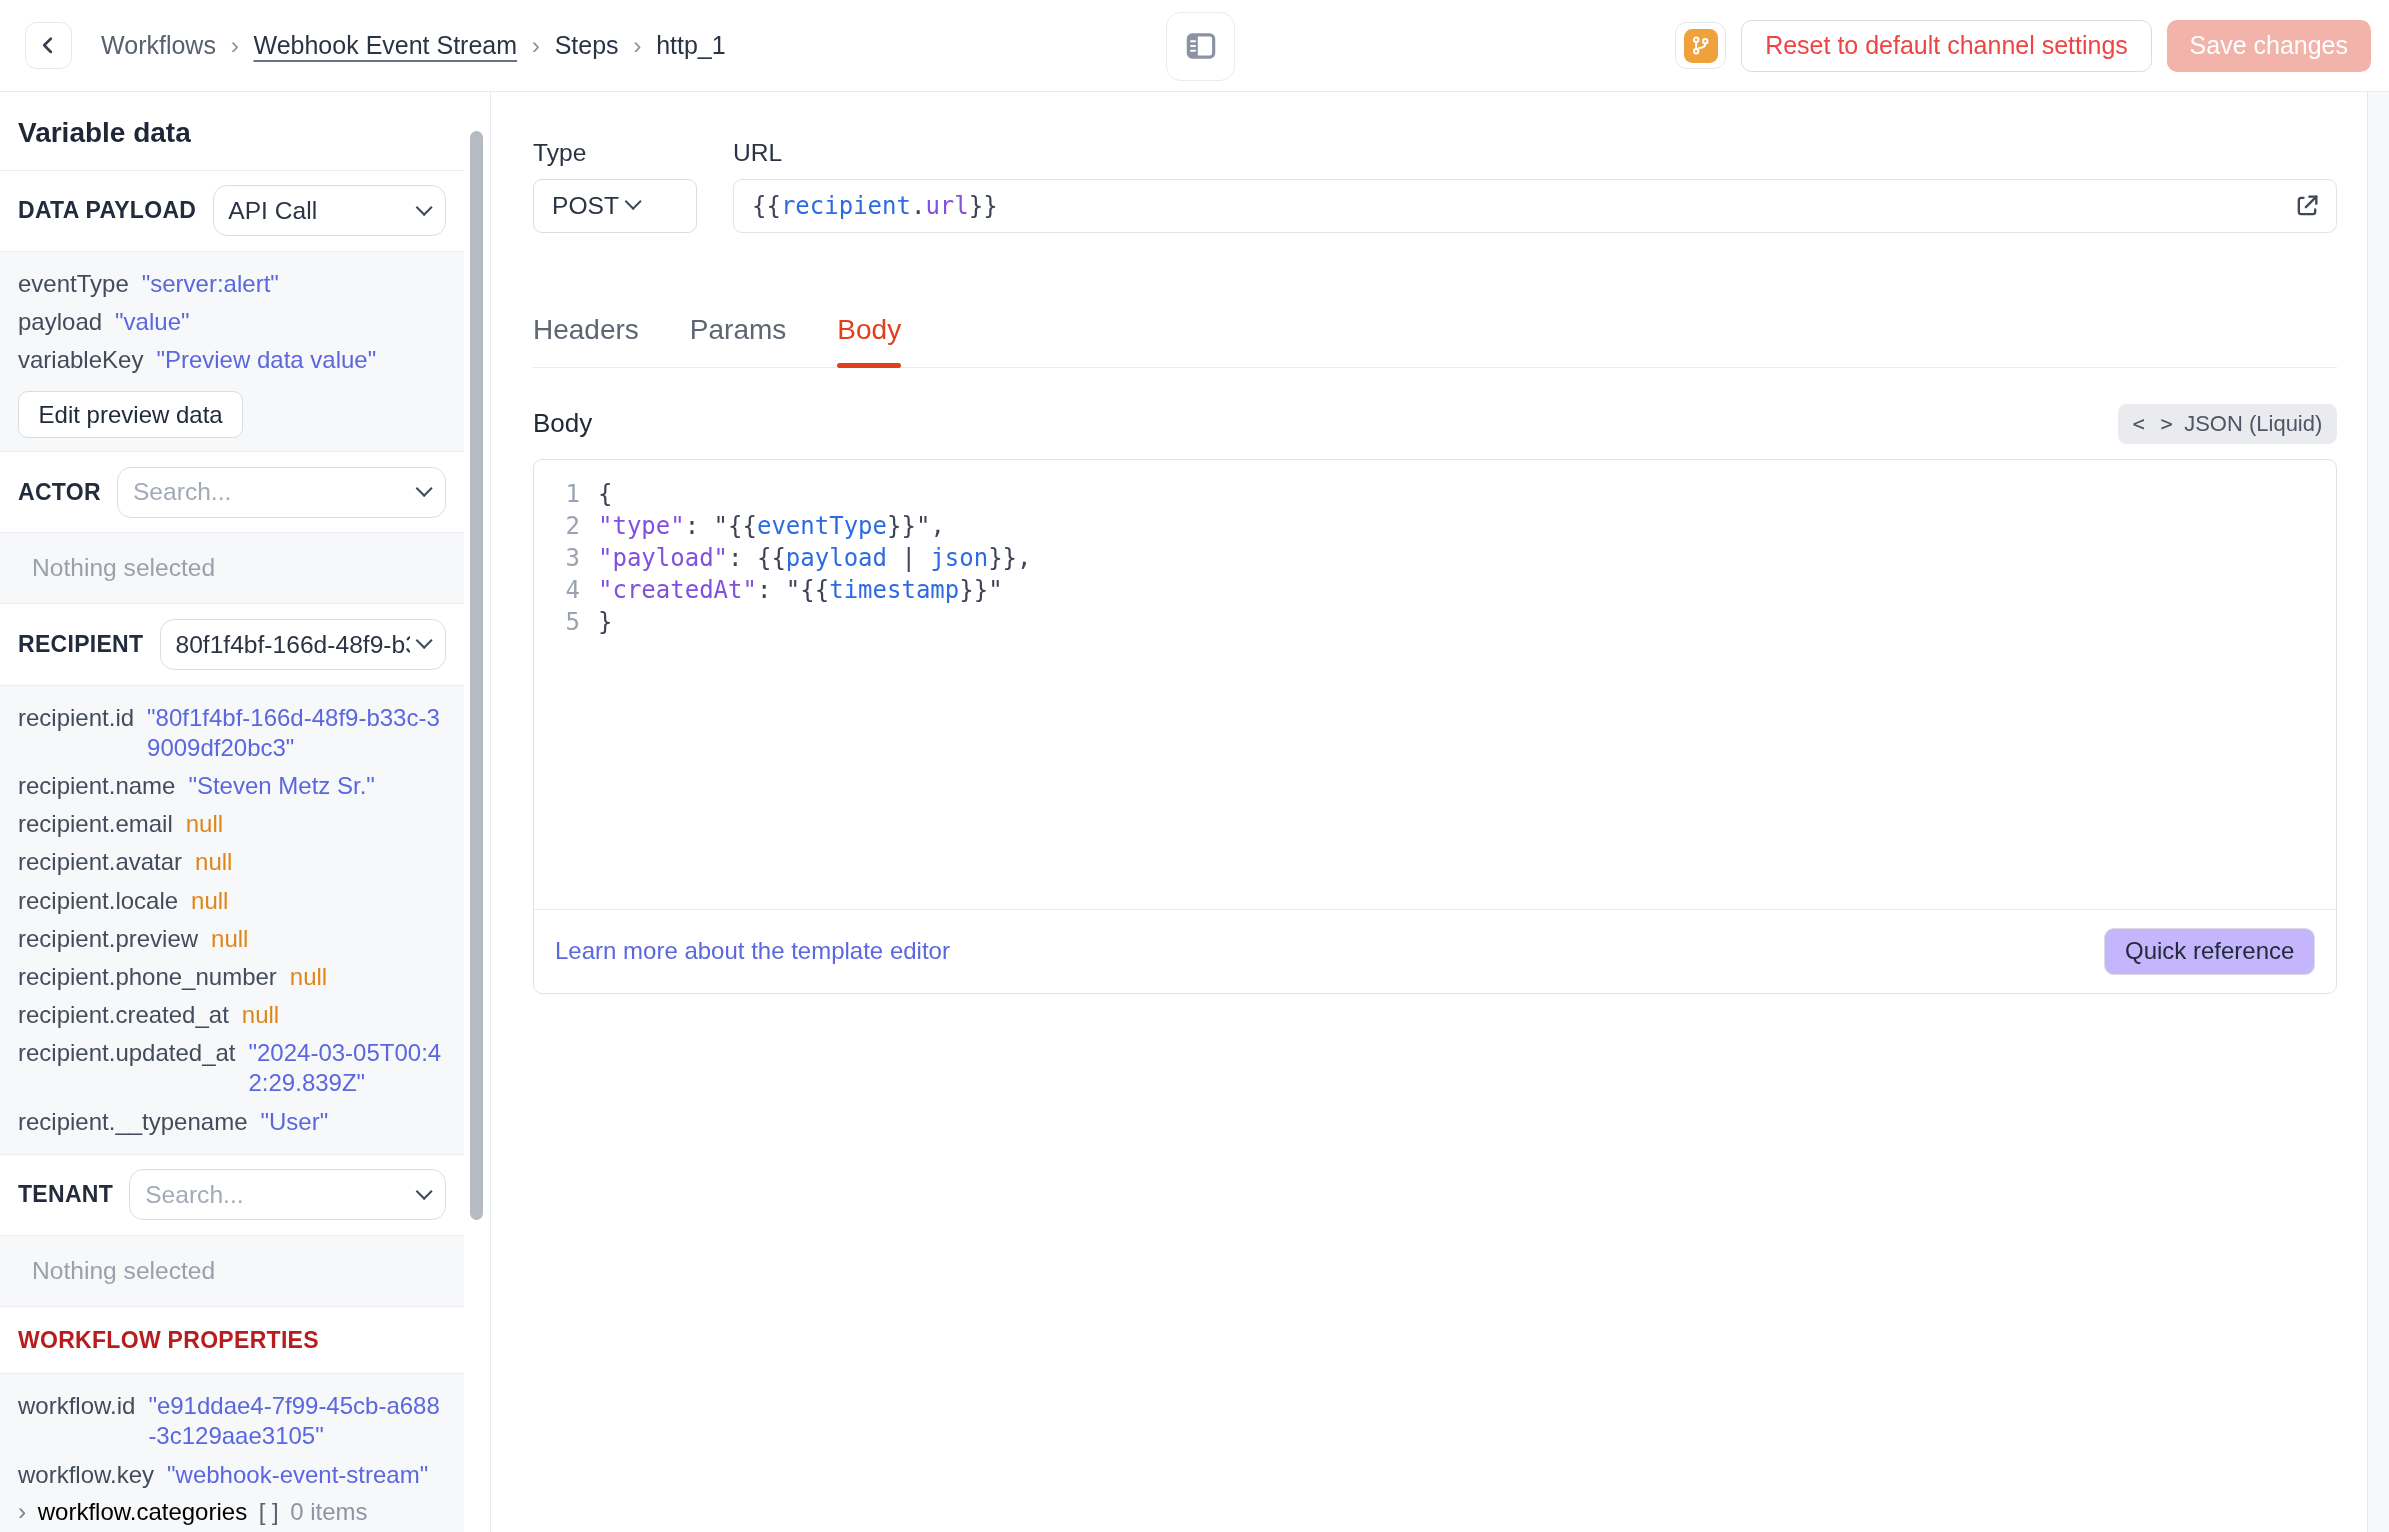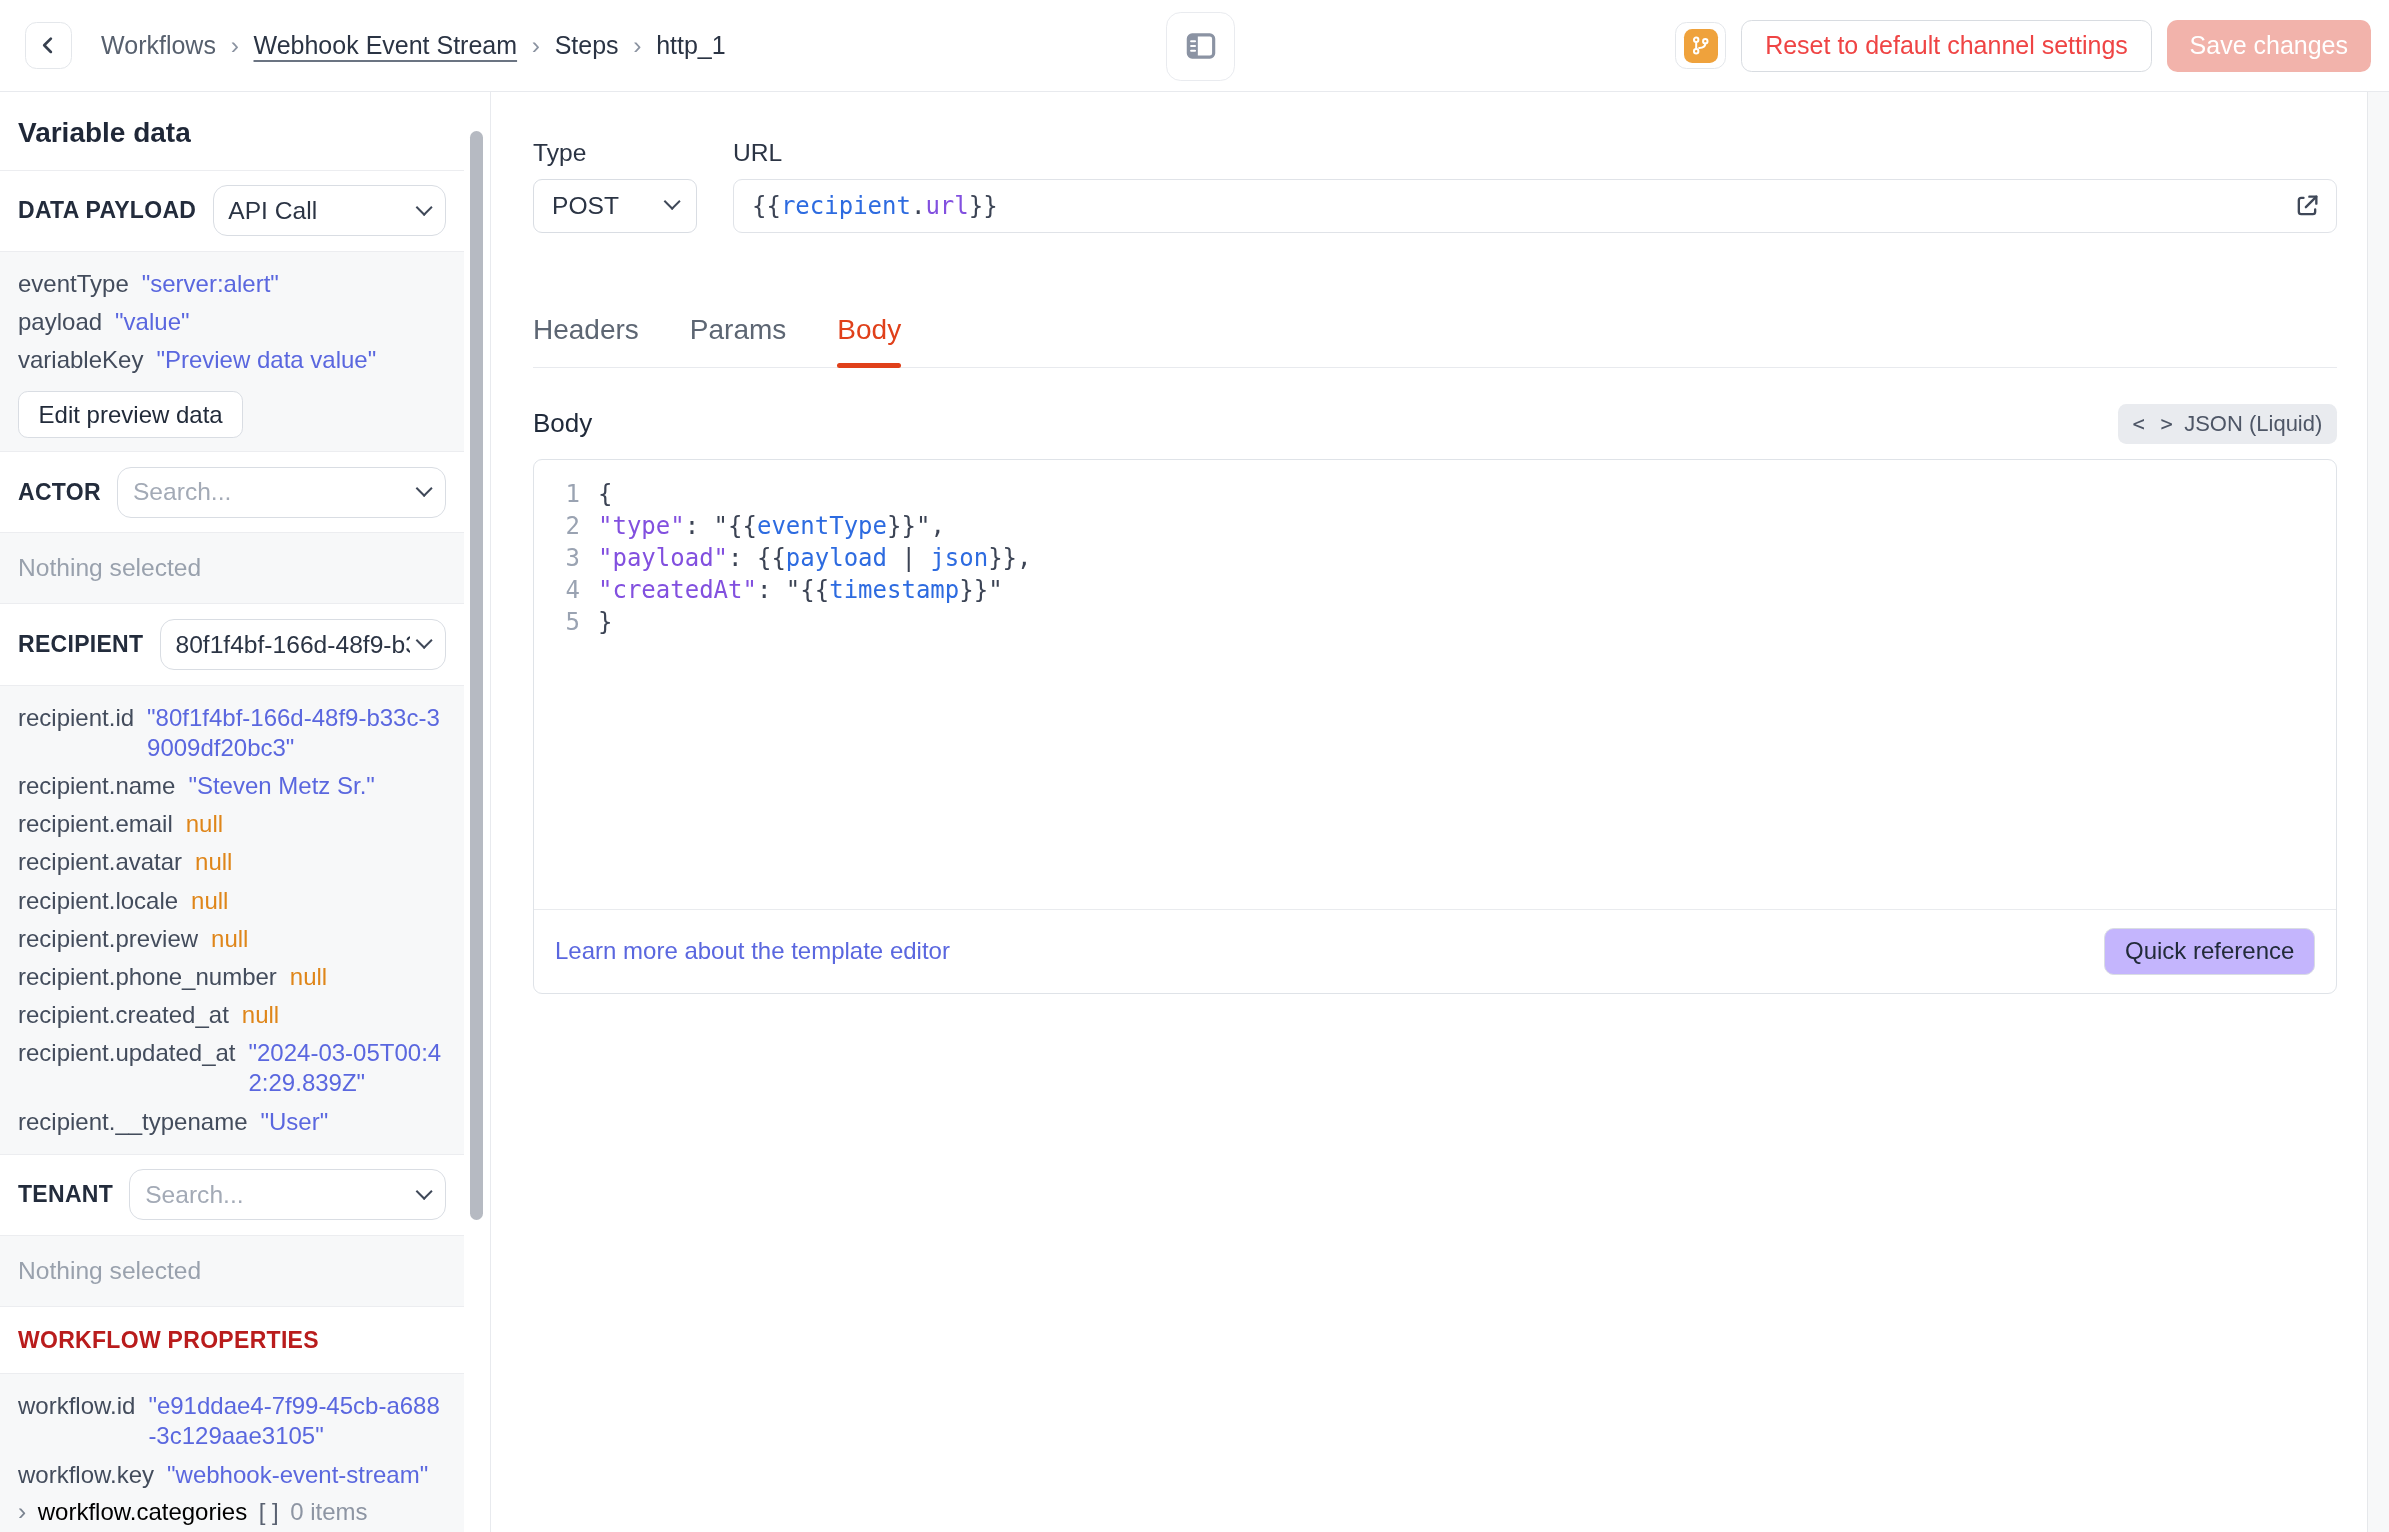--- a/index.html
+++ b/index.html
@@ -43,21 +43,21 @@
   .sb-label { font-size:23px; font-weight:600; color:#232C3C; letter-spacing:0.3px; flex:0 0 auto; }
   .select { flex:1; height:51px; border:1.6px solid #D9DDE3; border-radius:14px; background:#fff;
     display:flex; align-items:center; padding:0 14.7px; font-size:24.6px; color:#2B3444;
     cursor:pointer; min-width:0; }
   .select .sel-text { flex:1; overflow:hidden; white-space:nowrap; }
   .select .sel-text.placeholder { color:#A3AAB6; }
   .chev { width:12.3px; height:12.3px; border-right:2.5px solid #3F4858; border-bottom:2.5px solid #3F4858;
     transform:rotate(45deg) translate(-2.5px,-2.5px); flex:0 0 auto; margin-left:8.2px; }
   .sb-block { background:#F7F8F9; border-top:1.6px solid #ECEDF0; border-bottom:1.6px solid #ECEDF0;
     padding:13px 18px; }
-  .sb-block.empty { color:#99A1AD; font-size:24.6px; padding:21px 18px; }
+  .sb-block.empty { color:#99A1AD; font-size:24.6px; padding:21px 32px; }
   .kv-row { display:flex; gap:13px; padding:4.1px 0; font-size:24px; line-height:30px; }
   .kv-key { color:#434C5C; flex:0 0 auto; }
   .kv-val { flex:1; min-width:0; word-break:break-all; }
   .kv-val.string { color:#5A67DF; }
   .kv-val.null { color:#DF861A; }
   .edit-btn { margin-top:11.5px; height:47px; padding:0 19.6px; background:#fff; font-weight:500;
     border:1.6px solid #D9DDE3; border-radius:9.8px; font-size:24px; color:#222B3A; cursor:pointer; }
   .sb-heading { display:flex; align-items:center; gap:11.5px; padding:19.6px 18px;
     font-size:23px; font-weight:600; color:#b91c1c; letter-spacing:0.3px; }
   .cat-row { display:flex; align-items:center; gap:11.5px; font-size:24px; padding:4.1px 0; }
@@ -68,21 +68,21 @@
   .cat-count { color:#8D95A3; }
   .sb-scrollbar { position:absolute; top:39px; right:7.4px; width:12.3px; height:1089px;
     background:#B6BAC2; border-radius:6.5px; }
 
   
   .main { flex:1; padding:47px 30px 0 42px; min-width:0; }
   .field-row { display:flex; gap:36px; }
   .field-label { font-size:24.6px; font-weight:500; color:#2B3444; margin-bottom:11.5px; }
   .type-select { width:164px; height:54px; border:1.6px solid #D9DDE3; border-radius:9px;
     display:flex; align-items:center; padding:0 18px; font-size:24.6px; font-weight:500;
-    cursor:pointer; justify-content:space-between; }
+    cursor:pointer; }
   .url-field { flex:1; min-width:0; }
   .url-input { height:54px; border:1.6px solid #E0E3E8; border-radius:9px; display:flex;
     align-items:center; padding:0 52px 0 18px; position:relative;
     font-family:"DejaVu Sans Mono", monospace; font-size:24px; cursor:text; }
   .ext-icon { position:absolute; right:14.7px; top:50%; transform:translateY(-50%); cursor:pointer; }
 
   .tabs { display:flex; gap:51px; margin-top:81px; border-bottom:1.6px solid #E8EAEE;text-align:center; }
   .tab { font-size:28px; font-weight:500; color:#5D6673; padding-bottom:21px; position:relative; cursor:pointer; }
   .tab.active { color:#E0401A; }
   .tab.active::after { content:""; position:absolute; left:0; right:0; bottom:-1.6px; height:4.9px;

